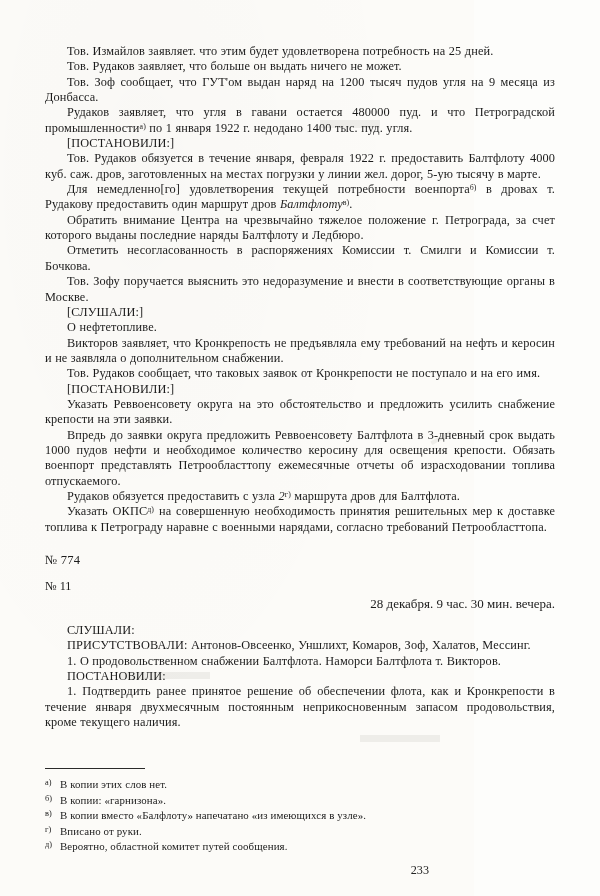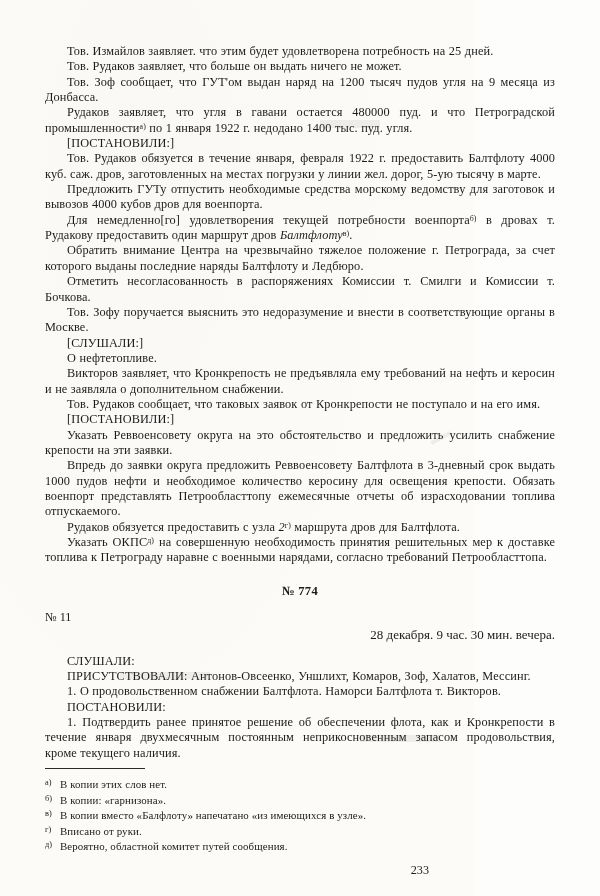--- a/index.html
+++ b/index.html
@@ -42,23 +42,23 @@
   sup {
     font-size: 0.64em;
     vertical-align: 0.42em;
     line-height: 0;
   }
   .doc-number {
     position: absolute;
     left: 0;
     top: 0;
     width: 510px;
-    text-align: center;
+    text-align: left;
     font-size: 12.6px;
-    font-weight: bold;
+    font-weight: normal;
     letter-spacing: 0.02em;
   }
   .num-block {
     position: relative;
     height: 26px;
     margin-top: 18px;
   }
   .meta-row {
     position: relative;
     height: 17px;
@@ -129,21 +129,20 @@
 
   <div class="body-col">
 
     <div id="paras-top">
         <p class="para">Тов. Измайлов заявляет. что этим будет удовлетворена потребность на 25 дней.</p>
         <p class="para">Тов. Рудаков заявляет, что больше он выдать ничего не может.</p>
         <p class="para">Тов. Зоф сообщает, что ГУТ'ом выдан наряд на 1200 тысяч пудов угля на 9 месяца из Донбасса.</p>
         <p class="para">Рудаков заявляет, что угля в гавани остается 480000 пуд. и что Петроградской промышленности<sup>а)</sup> по 1 января 1922 г. недодано 1400 тыс. пуд. угля.</p>
         <p class="para">[ПОСТАНОВИЛИ:]</p>
         <p class="para">Тов. Рудаков обязуется в течение января, февраля 1922 г. предоставить Балтфлоту 4000 куб. саж. дров, заготовленных на местах погрузки у линии жел. дорог, 5-ую тысячу в марте.</p>
-        <p class="para">Предложить ГУТу отпустить необходимые средства морскому ведомству для заготовок и вывозов 4000 кубов дров для военпорта.</p>
         <p class="para">Для немедленно[го] удовлетворения текущей потребности военпорта<sup>б)</sup> в дровах т. Рудакову предоставить один маршрут дров <i>Балтфлоту</i><sup>в)</sup>.</p>
         <p class="para">Обратить внимание Центра на чрезвычайно тяжелое положение г. Петрограда, за счет которого выданы последние наряды Балтфлоту и Ледбюро.</p>
         <p class="para">Отметить несогласованность в распоряжениях Комиссии т. Смилги и Комиссии т. Бочкова.</p>
         <p class="para">Тов. Зофу поручается выяснить это недоразумение и внести в соответствующие органы в Москве.</p>
         <p class="para">[СЛУШАЛИ:]</p>
         <p class="para">О нефтетопливе.</p>
         <p class="para">Викторов заявляет, что Кронкрепость не предъявляла ему требований на нефть и керосин и не заявляла о дополнительном снабжении.</p>
         <p class="para">Тов. Рудаков сообщает, что таковых заявок от Кронкрепости не поступало и на его имя.</p>
         <p class="para">[ПОСТАНОВИЛИ:]</p>
         <p class="para">Указать Реввоенсовету округа на это обстоятельство и предложить усилить снабжение крепости на эти заявки.</p>

